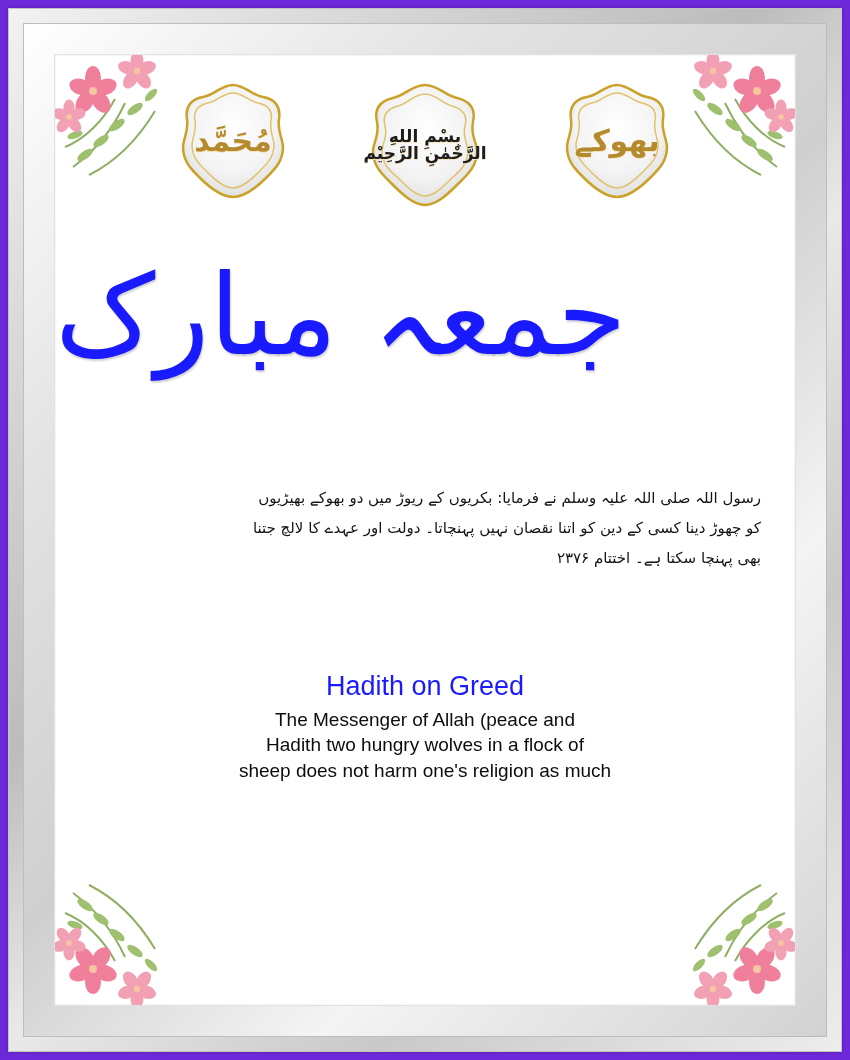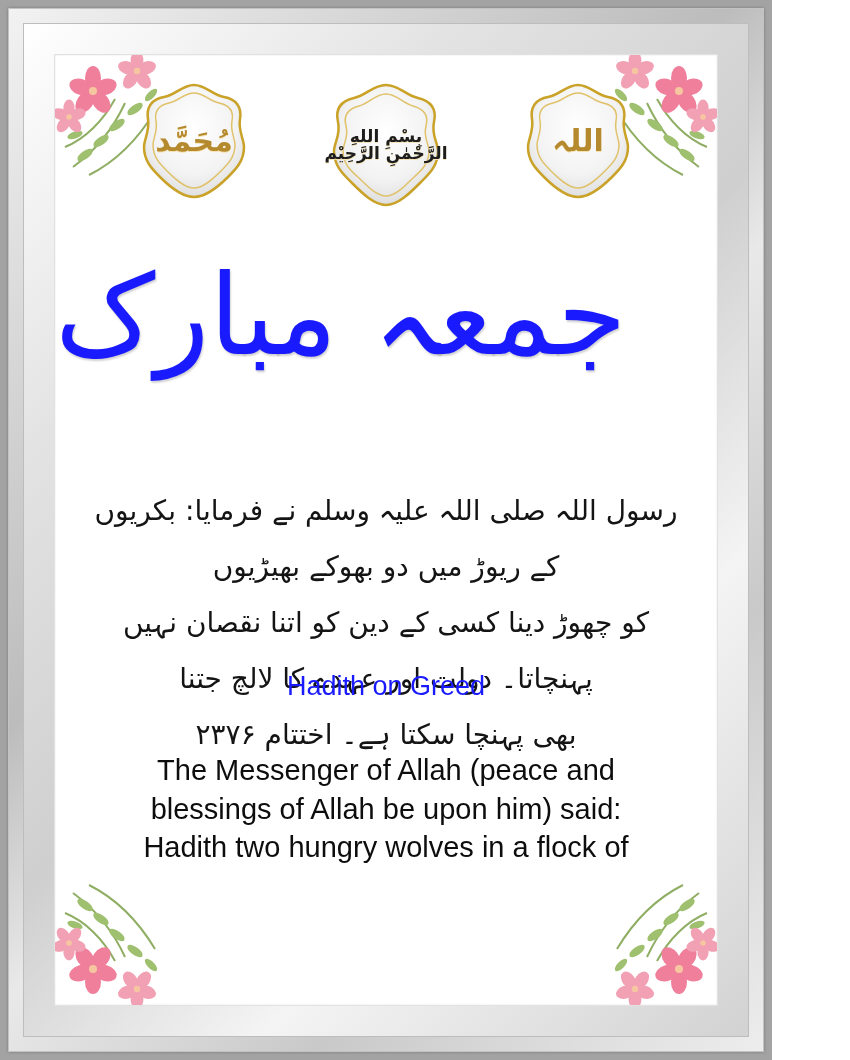--- a/index.html
+++ b/index.html
@@ -10,24 +10,24 @@
   body {
     width: 850px;
     height: 1060px;
     font-family: "Liberation Sans", sans-serif;
     overflow: hidden;
   }
 
   
   .poster {
     position: relative;
-    width: 772px;
+    width: 850px;
     height: 1060px;
     box-sizing: border-box;
-    background: #a3a3a3;
+    background: #6d28d9;
   }
   .frame-outer {
     position: absolute;
     left: 8px;
     top: 8px;
     right: 8px;
     bottom: 8px;
     box-sizing: border-box;
     background:
       linear-gradient(135deg, #f2f2f2 0%, #d9d9d9 18%, #bcbcbc 40%, #e9e9e9 55%, #c9c9c9 75%, #ededed 100%);
@@ -140,24 +140,23 @@
     font-weight: bold;
     direction: rtl;
   }
 
   
   .urdu-body {
     position: absolute;
     top: 428px;
     left: 34px;
     right: 34px;
-    text-align: center;
     color: #141414;
     font-family: "DejaVu Sans", sans-serif;
-    font-size: 28px;
+    font-size: 15px;
     line-height: 2.0;
     direction: rtl;
   }
   .urdu-body .ln { display: block; }
 
   
   .eng-heading {
     position: absolute;
     top: 616px;
     left: 0;
@@ -168,24 +167,23 @@
     font-weight: normal;
     font-family: "Liberation Sans", sans-serif;
   }
   .eng-body {
     position: absolute;
     top: 652px;
     left: 18px;
     right: 18px;
     text-align: center;
     color: #0d0d0d;
-    font-size: 29px;
+    font-size: 19px;
     line-height: 1.33;
     font-family: "Liberation Sans", sans-serif;
-    margin-top: 44px;
   }
   .eng-body .ln { display: block; white-space: nowrap; }
 </style>
 </head>
 <body>
 
 <div class="poster">
   <div class="frame-outer">
     <div class="frame-inner-bevel">
       <div class="card">
@@ -431,38 +429,38 @@
                   <stop offset="100%" stop-color="#d8d8d8"></stop>
                 </radialGradient>
               </defs>
               <path d="M54 4 C66 4 72 14 84 16 C96 18 102 26 100 38 C98 50 104 58 104 66
                        C104 80 96 88 88 96 C78 106 66 116 54 116 C42 116 30 106 20 96
                        C12 88 4 80 4 66 C4 58 10 50 8 38 C6 26 12 18 24 16 C36 14 42 4 54 4 Z" fill="url(#g3)" stroke="#c9a227" stroke-width="2.5"></path>
               <path d="M54 12 C64 12 69 20 79 22 C89 24 94 30 92 40 C90 50 95 57 95 64
                        C95 76 88 83 81 90 C72 99 63 107 54 107 C45 107 36 99 27 90
                        C20 83 13 76 13 64 C13 57 18 50 16 40 C14 30 19 24 29 22 C39 20 44 12 54 12 Z" fill="none" stroke="#e0c26a" stroke-width="1.5"></path>
             </svg>
-            <div class="med-text m3">اللہ</div>
+            <div class="med-text m3">بھوکے</div>
           </div>
 
         </div>
 
         <div class="title-urdu">جمعہ مبارک</div>
 
 
         <div class="urdu-body">
           <span class="ln">رسول اللہ صلی اللہ علیہ وسلم نے فرمایا: بکریوں کے ریوڑ میں دو بھوکے بھیڑیوں</span>
           <span class="ln">کو چھوڑ دینا کسی کے دین کو اتنا نقصان نہیں پہنچاتا۔ دولت اور عہدے کا لالچ جتنا</span>
           <span class="ln">بھی پہنچا سکتا ہے۔ اختتام ۲۳۷۶</span>
         </div>
 
         <div class="eng-heading">Hadith on Greed</div>
 
         <div class="eng-body">
           <span class="ln">The Messenger of Allah (peace and</span>
-          <span class="ln">blessings of Allah be upon him) said:</span>
           <span class="ln">Hadith two hungry wolves in a flock of</span>
+          <span class="ln">sheep does not harm one's religion as much</span>
         </div>
 
       </div>
     </div>
   </div>
 </div>
 
 </body></html>

